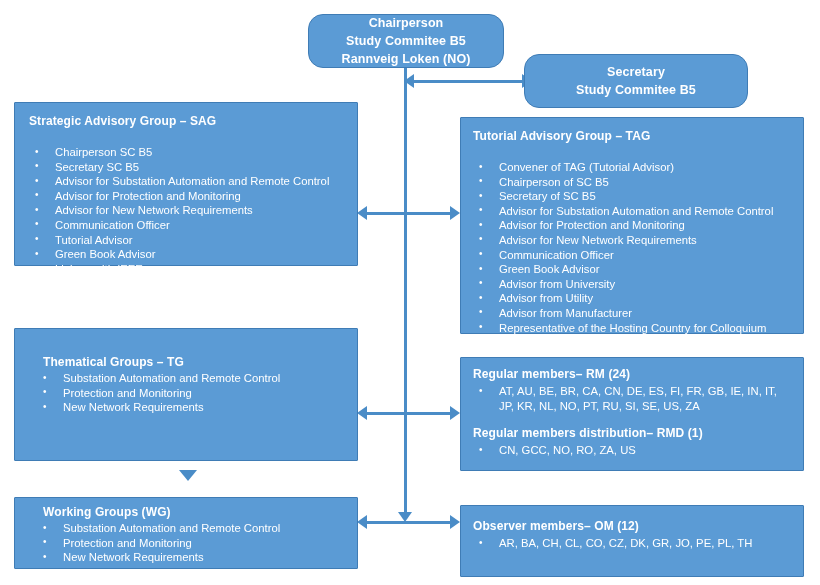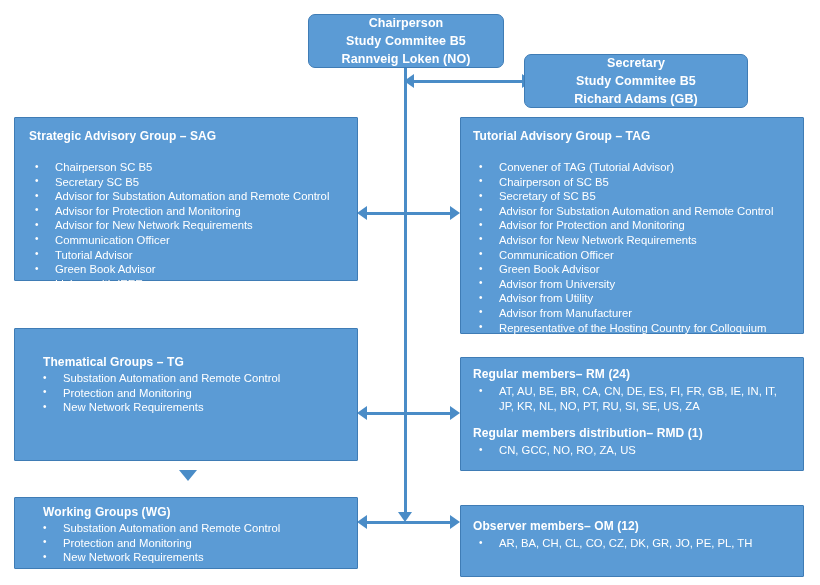--- a/index.html
+++ b/index.html
@@ -19,21 +19,21 @@
 
   
   .box {
     position: absolute;
     box-sizing: border-box;
     background: #5b9bd5;
     border: 1px solid #3f7cb5;
     color: #ffffff;
   }
   .box.rounded {
-    border-radius: 7px;
+    border-radius: 15px;
   }
   .box.sq {
     border-radius: 1px;
   }
 
   
   .topbox {
     display: flex;
     flex-direction: column;
     align-items: center;
@@ -146,24 +146,23 @@
 
   <div class="box rounded topbox" style="left:308px; top:14px; width:196px; height:54px;">
     <span>Chairperson</span>
     <span>Study Commitee B5</span>
     <span>Rannveig Loken (NO)</span>
   </div>
 
   <div class="box rounded topbox" style="left:524px; top:54px; width:224px; height:54px;">
     <span>Secretary</span>
     <span>Study Commitee B5</span>
-    <span>Richard Adams (GB)</span>
-  </div>
-
-  <div class="box sq panel" style="left:14px; top:117px; width:344px; height:164px;">
+  </div>
+
+  <div class="box sq panel" style="left:14px; top:102px; width:344px; height:164px;">
     <div class="ptitle" style="left:14px; top:11px;">Strategic Advisory Group – SAG</div>
     <ul class="plist" style="left:14px; top:42px;">
       <li>Chairperson  SC B5</li>
       <li>Secretary SC B5</li>
       <li>Advisor for Substation Automation and Remote Control</li>
       <li>Advisor for Protection and Monitoring</li>
       <li>Advisor for New Network Requirements</li>
       <li>Communication Officer</li>
       <li>Tutorial Advisor</li>
       <li>Green Book Advisor</li>

